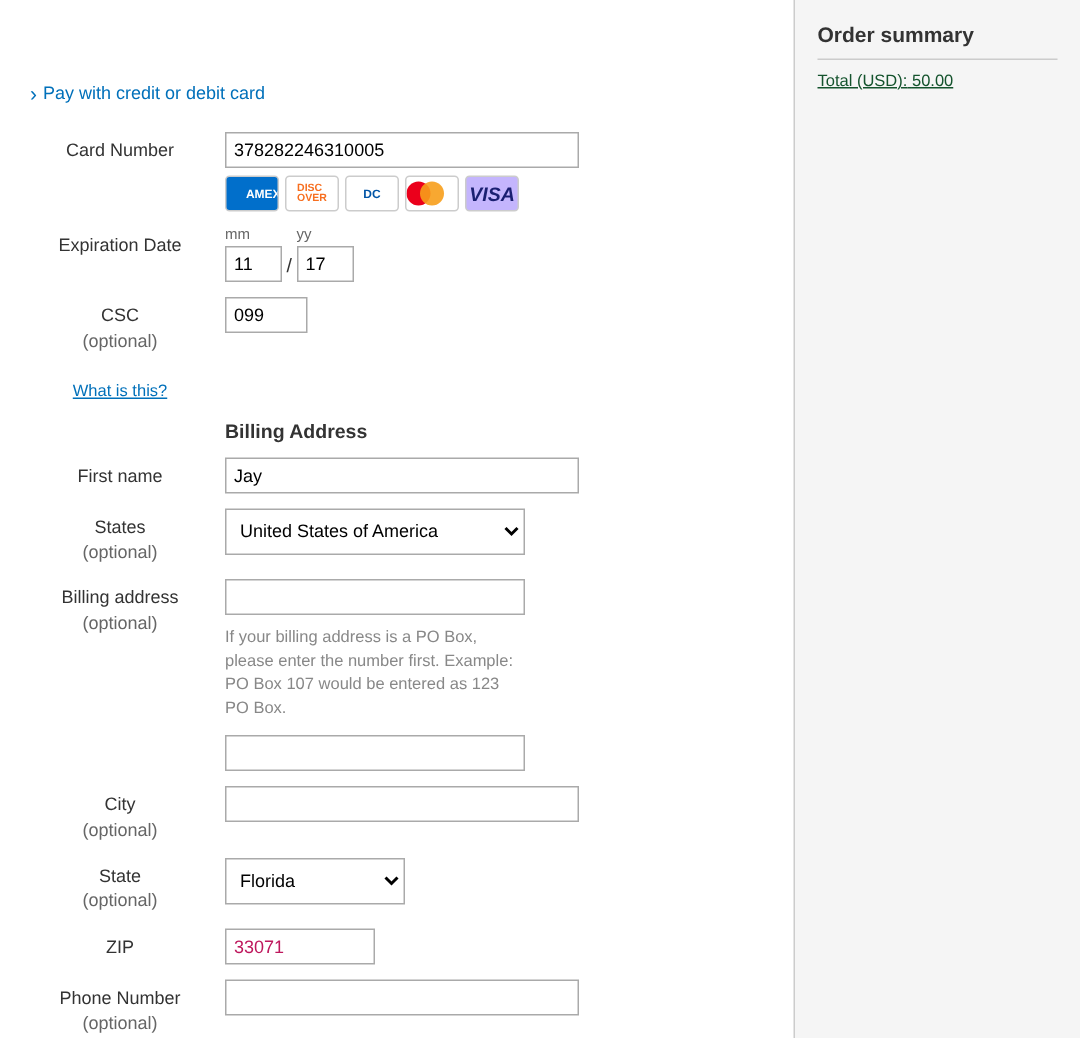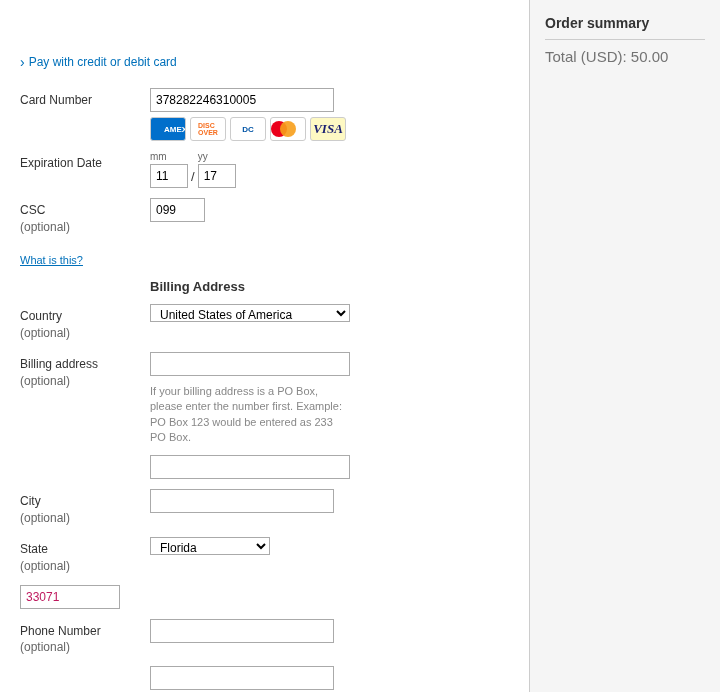--- a/index.html
+++ b/index.html
@@ -45,21 +45,21 @@
       width: 100%;
     }
 
     .form-row {
       display: flex;
       align-items: flex-start;
       margin-bottom: 10px;
     }
 
     .form-label {
-      text-align: left;
+      text-align: center;
       width: 130px;
       min-width: 130px;
       padding-right: 10px;
       padding-top: 4px;
       color: #333;
       font-size: 12px;
       line-height: 1.4;
     }
 
     .form-label .optional {
@@ -77,21 +77,21 @@
     .form-control {
       flex: 1;
     }
 
     input[type="text"] {
       border: 1px solid #aaa;
       padding: 3px 5px;
       font-size: 12px;
       height: 24px;
       outline: none;
-      width: 184px;
+      width: 236px;
     }
 
     .card-number-input {
       width: 200px;
     }
 
     .card-icons {
       display: flex;
       gap: 4px;
       margin-top: 5px;
@@ -130,26 +130,25 @@
       color: #0054a6;
       font-size: 7px;
     }
 
     .card-mastercard {
       background: #fff;
       position: relative;
     }
 
     .card-visa {
-      background: #fef9c3;
+      background: #c4b5fd;
       color: #1a1f71;
       font-size: 13px;
       font-weight: bold;
       font-style: italic;
-      font-family: Liberation Serif, serif;
     }
 
     .expiry-label {
       font-size: 10px;
       color: #666;
       margin-bottom: 2px;
     }
 
     .expiry-inputs {
       display: flex;
@@ -184,21 +183,21 @@
       font-weight: bold;
       color: #333;
       margin-bottom: 10px;
       margin-left: 130px;
     }
 
     select {
       border: 1px solid #aaa;
       padding: 2px 5px;
       font-size: 12px;
-      height: 18px;
+      height: 31px;
       background: #fff;
       cursor: pointer;
     }
 
     .country-select {
       width: 200px;
     }
 
     .state-select {
       width: 120px;
@@ -226,22 +225,23 @@
     .order-summary-title {
       font-size: 14px;
       font-weight: bold;
       color: #333;
       margin-bottom: 8px;
       border-bottom: 1px solid #ccc;
       padding-bottom: 8px;
     }
 
     .order-total {
-      font-size: 15px;
-      color: #737373;
+      font-size: 11px;
+      color: #14532d;
+      text-decoration: underline;
     }
 
     .mc-circles {
       position: relative;
       width: 34px;
       height: 20px;
     }
     .mc-red {
       position: absolute;
       left: 0;
@@ -323,25 +323,31 @@
         <span class="optional">(optional)</span>
         <br><a href="#" class="what-is">What is this?</a>
       </div>
       <div class="form-control">
         <input type="text" class="csc-input" value="099" style="">
       </div>
     </div>
 
     <div class="section-title">Billing Address</div>
 
-
-
-    <div class="form-row">
-      <div class="form-label">
-        <span>Country</span><br>
+    <div class="form-row">
+      <div class="form-label">First name</div>
+      <div class="form-control">
+        <input type="text" value="Jay" style="">
+      </div>
+    </div>
+
+
+    <div class="form-row">
+      <div class="form-label">
+        <span>States</span><br>
         <span class="optional">(optional)</span>
       </div>
       <div class="form-control">
         <select class="country-select">
           <option selected="">United States of America</option>
           <option>Canada</option>
           <option>United Kingdom</option>
           <option>Australia</option>
           <option>Other</option>
         </select>
@@ -349,21 +355,21 @@
     </div>
 
     <div class="form-row">
       <div class="form-label">
         <span>Billing address</span><br>
         <span class="optional">(optional)</span>
       </div>
       <div class="form-control">
         <div class="billing-inputs">
           <input type="text" class="billing-line" value="" style="">
-          <div class="billing-address-note">If your billing address is a PO Box, please enter the number first. Example: PO Box 123 would be entered as 233 PO Box.</div>
+          <div class="billing-address-note">If your billing address is a PO Box, please enter the number first. Example: PO Box 107 would be entered as 123 PO Box.</div>
           <input type="text" class="billing-line" value="" style="">
         </div>
       </div>
     </div>
 
     <div class="form-row">
       <div class="form-label">
         <span>City</span><br>
         <span class="optional">(optional)</span>
       </div>
@@ -394,20 +400,21 @@
           <option>Oregon</option><option>Pennsylvania</option><option>Rhode Island</option>
           <option>South Carolina</option><option>South Dakota</option><option>Tennessee</option>
           <option>Texas</option><option>Utah</option><option>Vermont</option>
           <option>Virginia</option><option>Washington</option><option>West Virginia</option>
           <option>Wisconsin</option><option>Wyoming</option>
         </select>
       </div>
     </div>
 
     <div class="form-row">
+      <div class="form-label">ZIP</div>
       <div class="form-control">
         <input type="text" value="33071" style="width: 100px; color: #be185d;">
       </div>
     </div>
 
     <div class="form-row">
       <div class="form-label">
         <span>Phone Number</span><br>
         <span class="optional">(optional)</span>
       </div>

